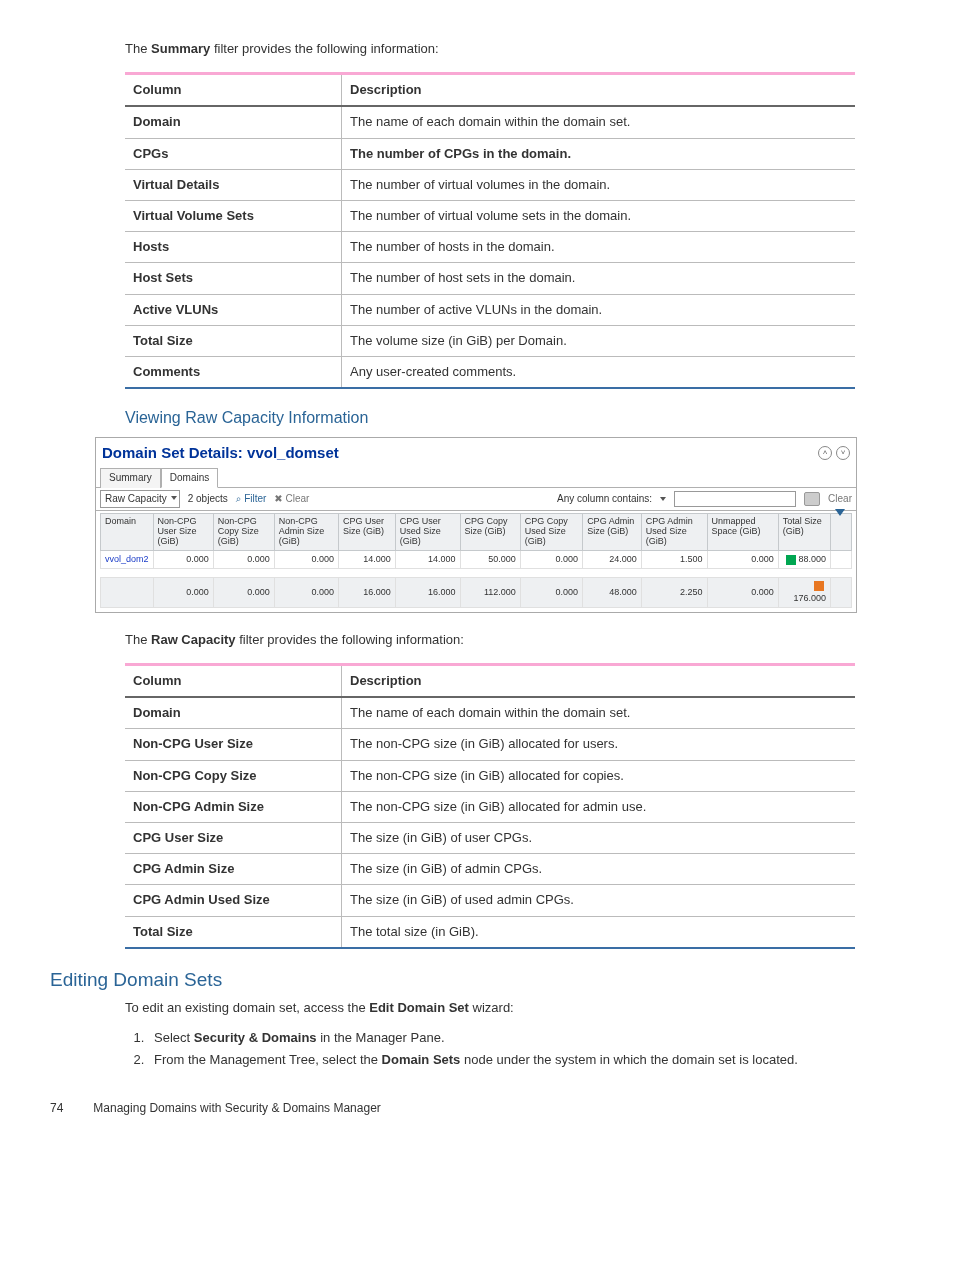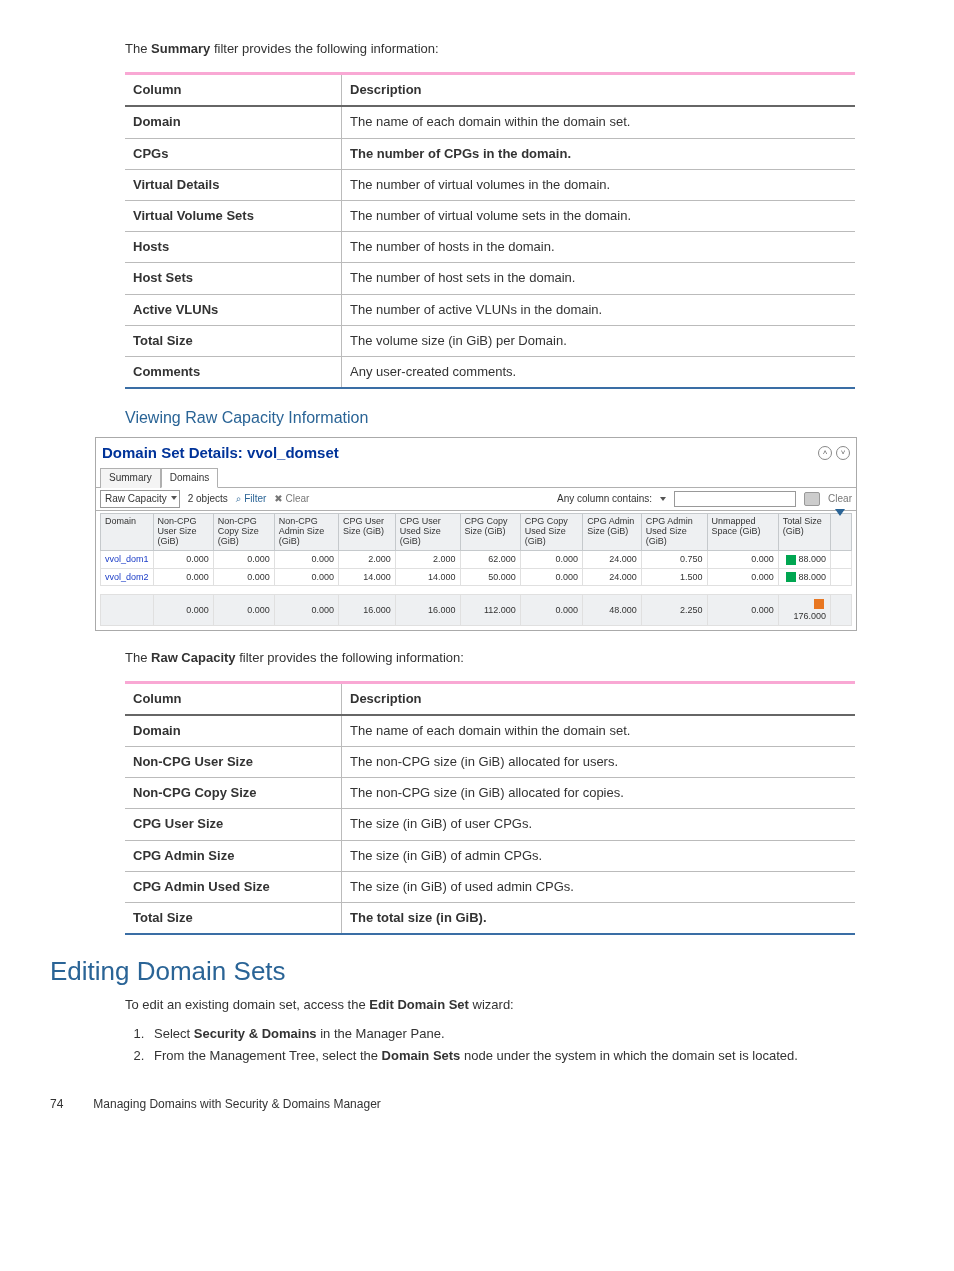--- a/index.html
+++ b/index.html
@@ -41,21 +41,21 @@
     border-right: 1px solid #bbb;
   }
   table.info th:last-child { font-weight: bold; }
   .section-sub {
     color: #2a6496;
     font-size: 16px;
     margin: 8px 0 8px 75px;
   }
   .section-h2 {
     color: #2a6496;
-    font-size: 26px;
+    font-size: 19px;
     font-weight: normal;
     margin: 14px 0 6px 0;
   }
 
   
   .ui-shot {
     background: #fff;
     border: 1px solid #aaa;
     width: 760px;
     margin: 0 0 18px 45px;
@@ -269,35 +269,20 @@
           <th>CPG Copy Used Size (GiB)</th>
           <th>CPG Admin Size (GiB)</th>
           <th>CPG Admin Used Size (GiB)</th>
           <th>Unmapped Space (GiB)</th>
           <th>Total Size (GiB)</th>
           <th class="sort-col"><span class="ui-tri-down"></span></th>
         </tr>
       </thead>
       <tbody id="grid-body">
           <tr>
-            <td class="domain-link">vvol_dom1</td>
-            <td>0.000</td>
-            <td>0.000</td>
-            <td>0.000</td>
-            <td>2.000</td>
-            <td>2.000</td>
-            <td>62.000</td>
-            <td>0.000</td>
-            <td>24.000</td>
-            <td>0.750</td>
-            <td>0.000</td>
-            <td><span class="chip green"></span>88.000</td>
-            <td></td>
-          </tr>
-          <tr>
             <td class="domain-link">vvol_dom2</td>
             <td>0.000</td>
             <td>0.000</td>
             <td>0.000</td>
             <td>14.000</td>
             <td>14.000</td>
             <td>50.000</td>
             <td>0.000</td>
             <td>24.000</td>
             <td>1.500</td>
@@ -346,34 +331,38 @@
       </tr>
       <tr>
         <td>Non-CPG User Size</td>
         <td style="font-weight:normal;">The non-CPG size (in GiB) allocated for users.</td>
       </tr>
       <tr>
         <td>Non-CPG Copy Size</td>
         <td style="font-weight:normal;">The non-CPG size (in GiB) allocated for copies.</td>
       </tr>
       <tr>
+        <td>Non-CPG Admin Size</td>
+        <td style="font-weight:normal;">The non-CPG size (in GiB) allocated for admin use.</td>
+      </tr>
+      <tr>
         <td>CPG User Size</td>
         <td style="font-weight:normal;">The size (in GiB) of user CPGs.</td>
       </tr>
       <tr>
         <td>CPG Admin Size</td>
         <td style="font-weight:normal;">The size (in GiB) of admin CPGs.</td>
       </tr>
       <tr>
         <td>CPG Admin Used Size</td>
         <td style="font-weight:normal;">The size (in GiB) of used admin CPGs.</td>
       </tr>
       <tr>
         <td>Total Size</td>
-        <td style="font-weight:bold;">The total size (in GiB).</td>
+        <td style="font-weight:normal;">The total size (in GiB).</td>
       </tr>
     </tbody>
 </table>
 
 <h2 class="section-h2">Editing Domain Sets</h2>
 <p class="body-text" style="margin-bottom:10px;">
   <span>To edit an existing domain set, access the </span><span class="bold">Edit Domain Set</span><span> wizard:</span>
 </p>
 <ol class="steps">
   <li>

